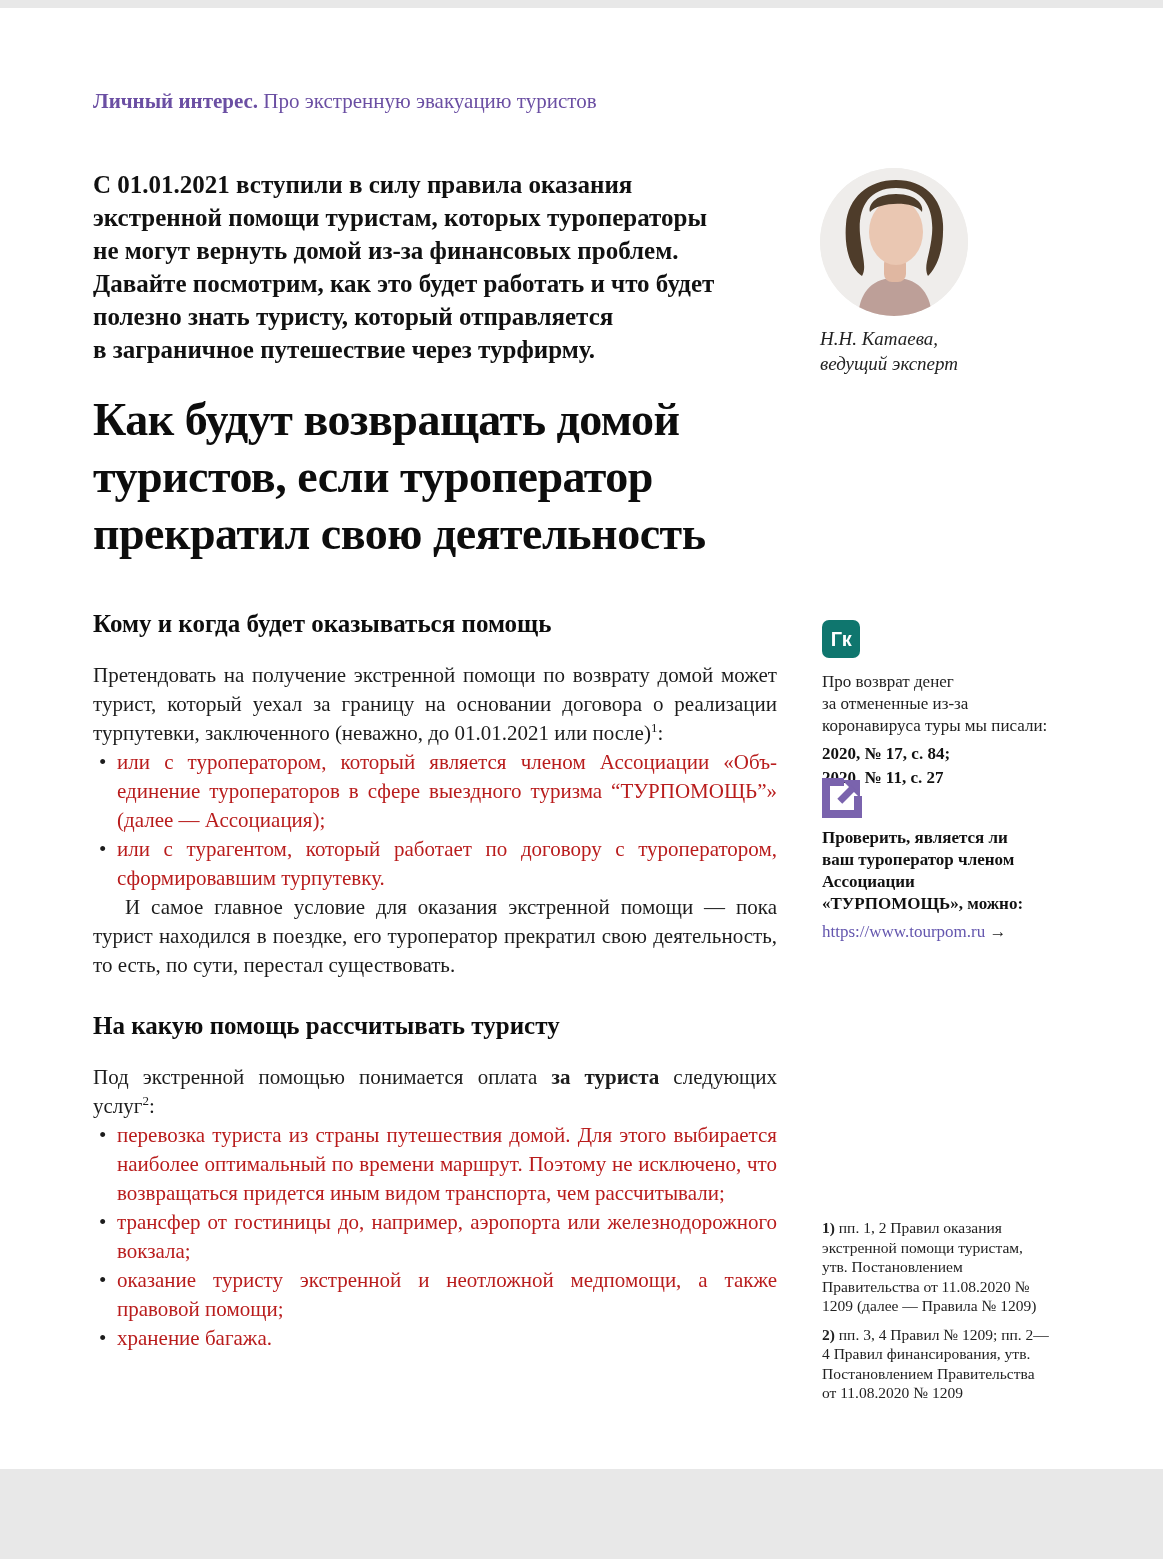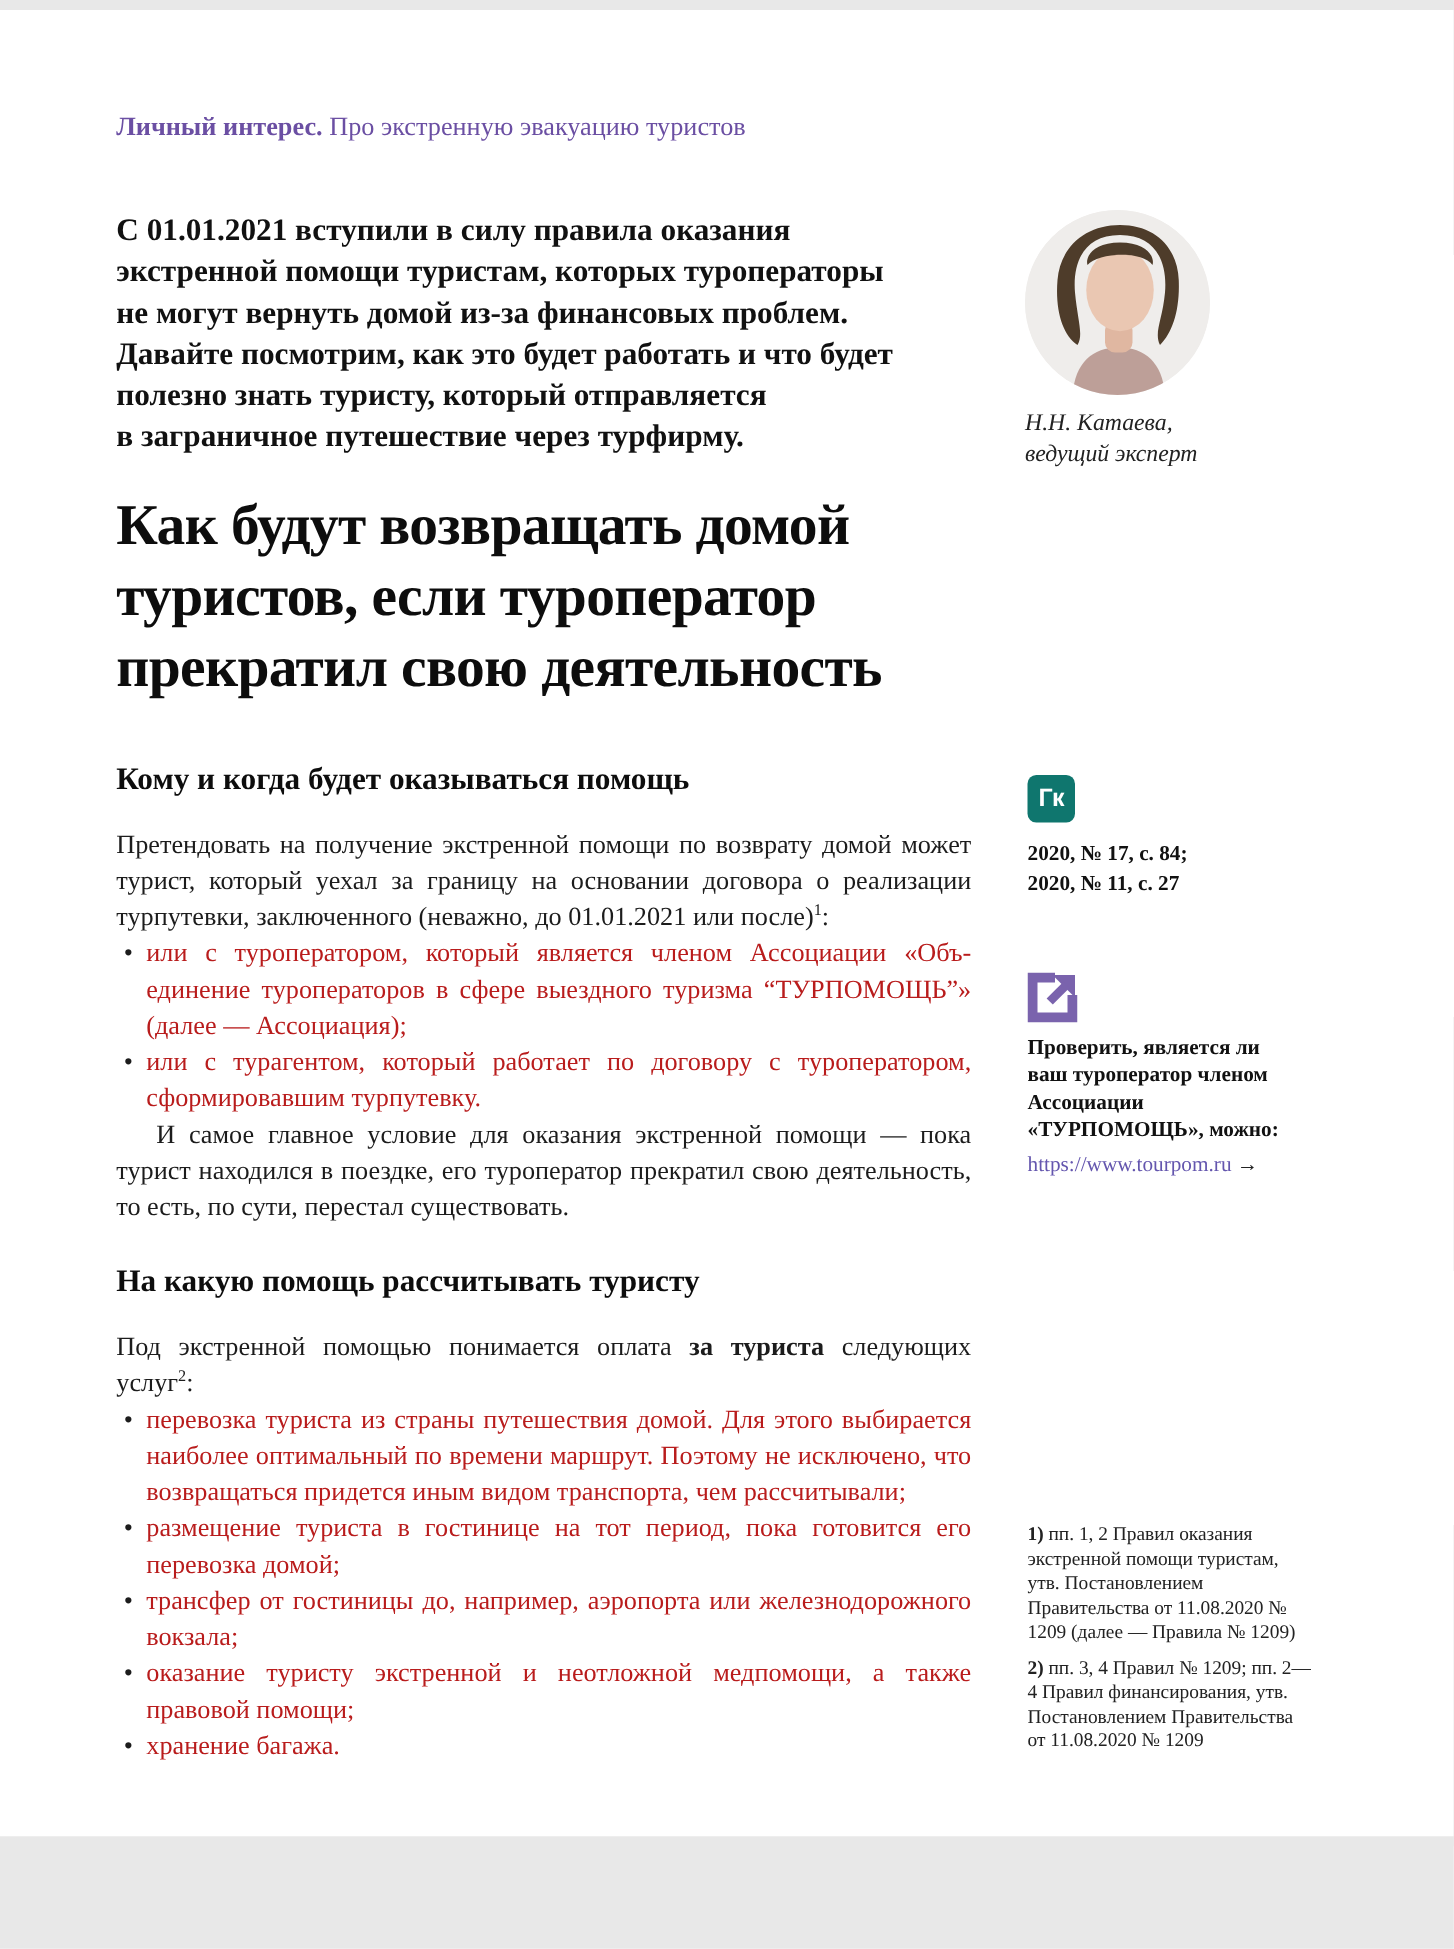--- a/index.html
+++ b/index.html
@@ -129,31 +129,33 @@
     <ul class="bullets">
       <li>или с туроператором, который является членом Ассоциации «Объ­единение туроператоров в сфере выездного туризма “ТУРПОМОЩЬ”» (далее — Ассоциация);</li>
       <li>или с турагентом, который работает по договору с туроператором, сформировавшим турпутевку.</li>
     </ul>
     <p class="body-p indent">И самое главное условие для оказания экстренной помощи — пока турист находился в поездке, его туроператор прекратил свою деятельность, то есть, по сути, перестал существовать.</p>
 
     <h2 class="second">На какую помощь рассчитывать туристу</h2>
     <p class="body-p"><span>Под экстренной помощью понимается оплата </span><strong>за туриста</strong><span> следую­щих услуг</span><sup class="fn-ref">2</sup><span>:</span></p>
     <ul class="bullets">
       <li>перевозка туриста из страны путешествия домой. Для этого выби­рается наиболее оптимальный по времени маршрут. Поэтому не ис­ключено, что возвращаться придется иным видом транспорта, чем рассчитывали;</li>
-      <li>размещение туриста в гостинице на тот период, пока готовится его перевозка домой;</li>
       <li>трансфер от гостиницы до, например, аэропорта или железнодо­рожного вокзала;</li>
       <li>оказание туристу экстренной и неотложной медпомощи, а также правовой помощи;</li>
       <li>хранение багажа.</li>
     </ul>
   </main>
 
   <aside class="side-note1">
     <div class="gk-icon">
         <span>Гк</span>
       </div>
+    <div class="side-text">Про возврат денег
+за отмененные из-за
+коронавируса туры мы писали:</div>
     <div class="side-refs">2020, № 17, с. 84;
 2020, № 11, с. 27</div>
   </aside>
 
   <aside class="side-note2">
     <div class="ext-icon">
       <svg width="40" height="40" viewBox="0 0 40 40">
         <path d="M36 18 V36 H4 V4 H22" fill="none" stroke="#7a63ad" stroke-width="8"></path>
         <polygon points="20,2 38,2 38,20" fill="#7a63ad"></polygon>
         <rect x="21" y="7" width="7" height="19" transform="rotate(45 24.5 16.5)" fill="#7a63ad"></rect>

